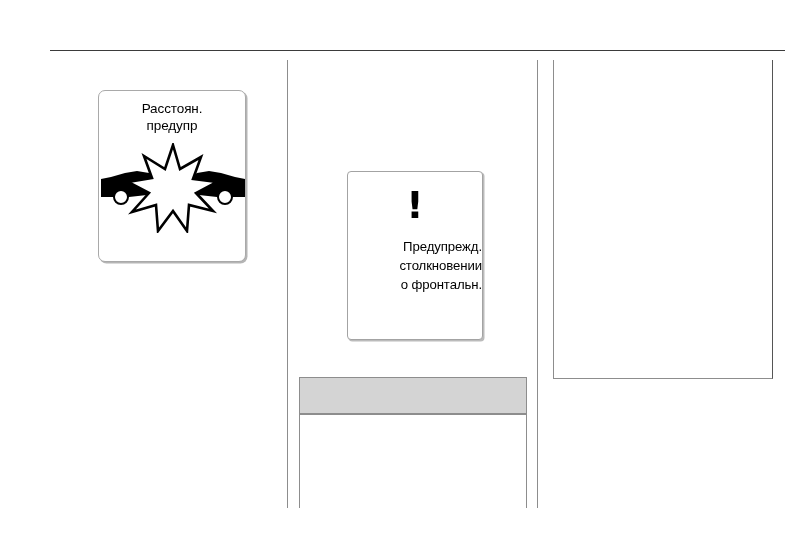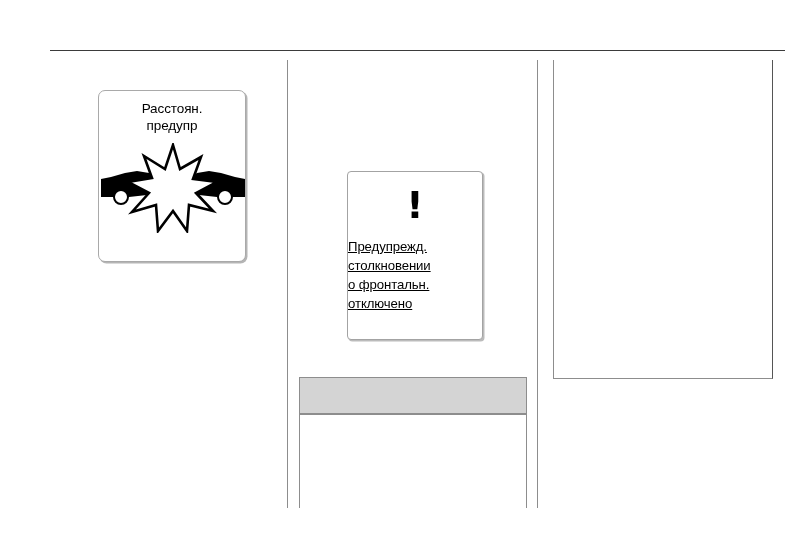--- a/index.html
+++ b/index.html
@@ -97,25 +97,24 @@
     font-size: 38px;
     line-height: 42px;
     font-weight: bold;
     font-family: "DejaVu Sans", sans-serif;
   }
   .message-card .msg-text {
     position: absolute;
     left: 0;
     top: 65px;
     width: 100%;
-    text-align: left;
+    text-align: right;
     font-size: 13.2px;
     line-height: 19px;
     letter-spacing: -0.1px;
-    text-decoration: underline;
   }
   .message-card .msg-text span { display: block; }
 
   
   .table-block {
     position: absolute;
     left: 299px;
     top: 377px;
     width: 228px;
     height: 131px;
@@ -186,21 +185,20 @@
                L27,39 L51,35 L43,13 L64,26 Z" fill="#ffffff" stroke="#000000" stroke-width="2.6" stroke-linejoin="miter"></path>
     </svg>
   </div>
 
   <div class="message-card">
     <div class="bang">!</div>
     <div class="msg-text">
       <span>Предупрежд.</span>
       <span>столкновении</span>
       <span>о фронтальн.</span>
-      <span>отключено</span>
     </div>
   </div>
 
   <div class="table-block">
     <div class="table-head"></div>
     <div class="table-body"></div>
   </div>
 
   <div class="right-frame"></div>
 

